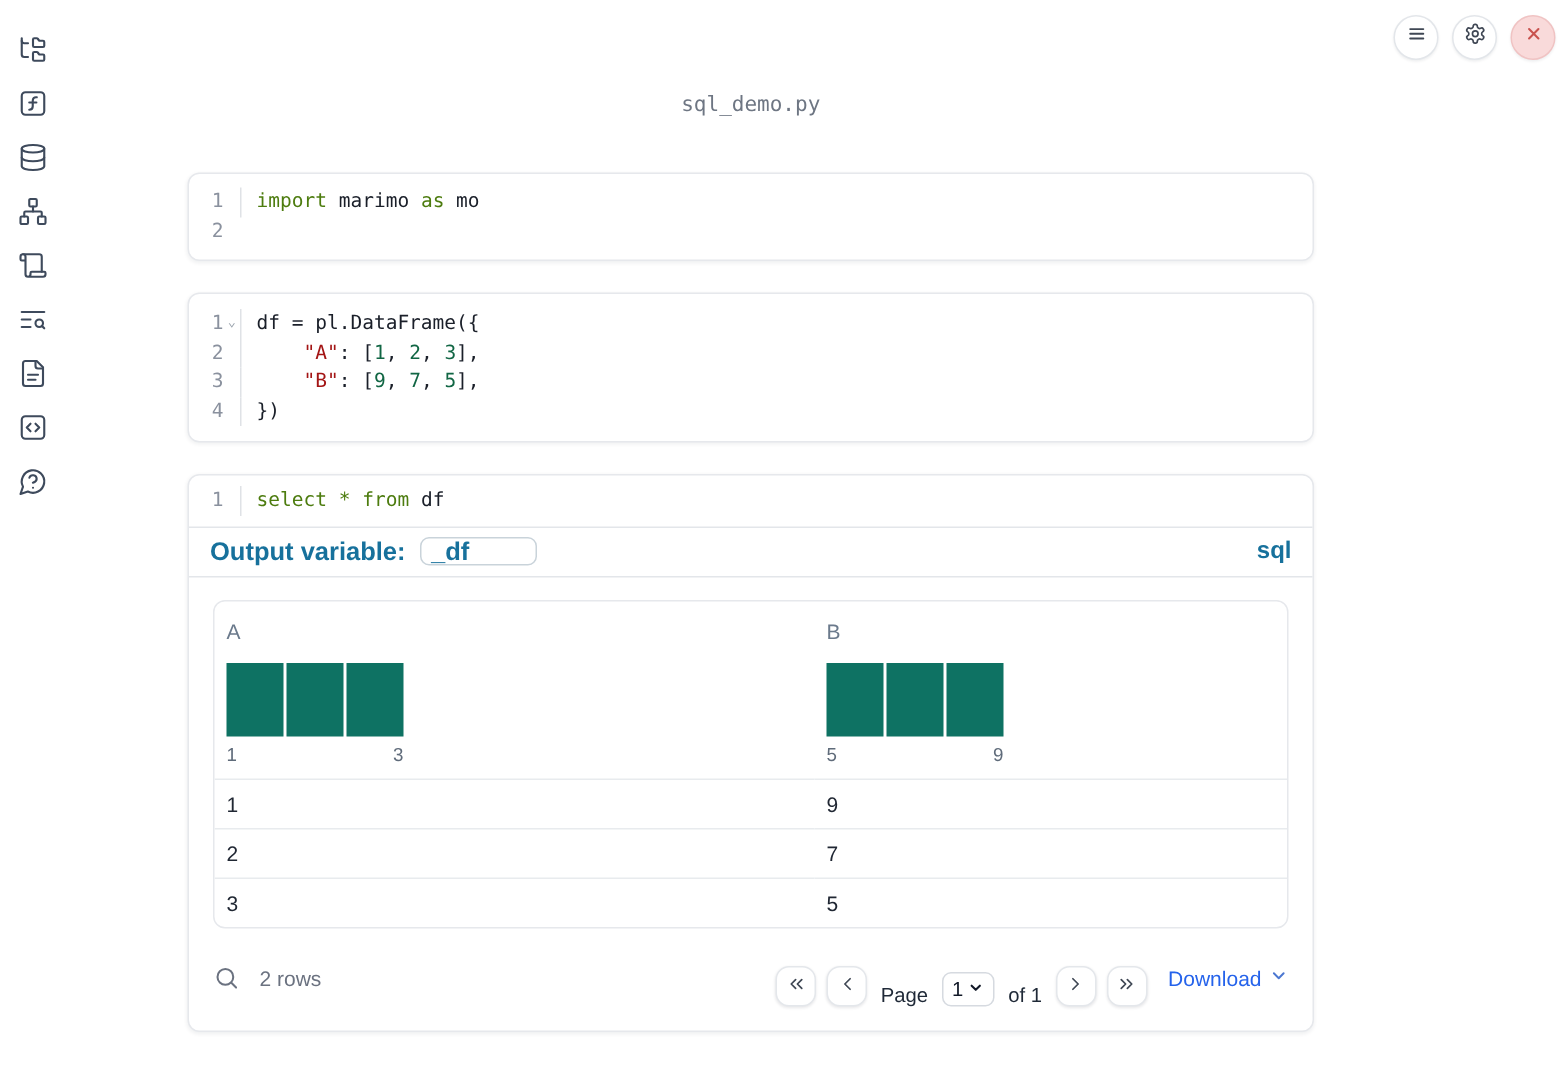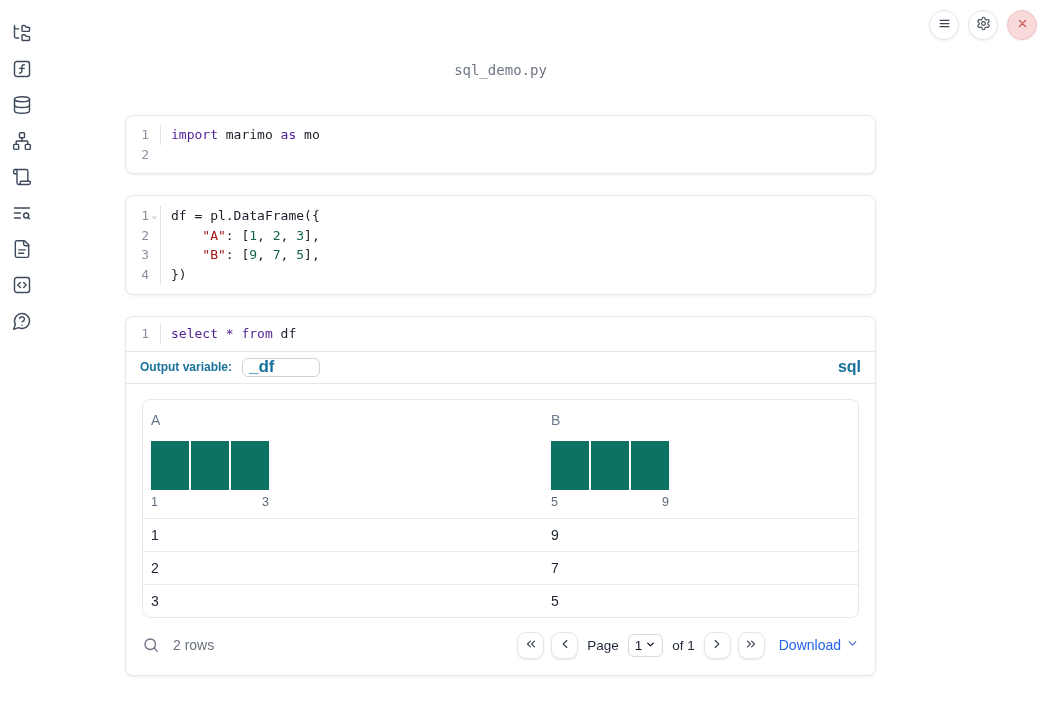--- a/index.html
+++ b/index.html
@@ -25,47 +25,47 @@
   .cell-1 { margin-top:37px; padding:9px 0; }
   .cell-2 { margin-top:21px; padding:10px 0; }
   .cell-3 { margin-top:21px; }
   .cell-3 .editor { padding:7px 0; }
 
   
   .cl { display:flex; font-family:"DejaVu Sans Mono", monospace; font-size:13px; line-height:19.5px; white-space:pre; }
   .ln { width:23px; text-align:right; color:#8a919e; flex:0 0 23px; }
   .fold { width:11px; flex:0 0 11px; text-align:center; color:#9aa3ad; font-size:9px; line-height:19.5px; }
   .code { border-left:1px solid #dfe2e6; padding-left:10px; color:#1a1f29; }
-  .tok-kw { color:#4c1d95; }
+  .tok-kw { color:#4d7c0f; }
   .tok-str { color:#a31515; }
   .tok-num { color:#116644; }
   .tok-tx { color:#1a1f29; }
 
   
   .sql-meta { border-top:1px solid #e3e6ea; border-bottom:1px solid #e3e6ea; display:flex; align-items:center; padding:6px 14px; }
-  .ov-label { font-size:12px; font-weight:bold; color:#17719c; }
+  .ov-label { font-size:17px; font-weight:bold; color:#17719c; }
   .ov-input { margin-left:10px; width:78px; height:19px; border:1px solid #c9d3da; border-radius:6px; font-family:"Liberation Sans",sans-serif; font-size:17px; font-weight:bold; color:#17719c; padding:0 6px; outline:none; }
   .lang-badge { margin-left:auto; font-size:16px; font-weight:bold; color:#17719c; }
 
   
   .output-wrap { padding:15px 16px 0 16px; }
   .dtable { width:100%; border:1px solid #e6e8ec; border-radius:8px; border-spacing:0; border-collapse:separate; overflow:hidden; table-layout:fixed; }
   .dtable th { width:auto; text-align:left; vertical-align:top; padding:12px 8px 9px 8px; font-weight:normal; }
   .dtable th:first-child { width:400px; }
   .col-name { font-size:14px; color:#6b7a8c; }
   .hist { margin-top:13px; display:flex; gap:2px; height:49px; align-items:flex-end; width:118px; }
   .hist .bar { flex:1; background:var(--bar,#0e7263); }
   .hist-labels { width:118px; display:flex; justify-content:space-between; margin-top:5px; font-size:12.5px; color:#5f6b7a; }
   .dtable td { border-top:1px solid #e8ebee; padding:7px 8px; font-size:14px; color:#202733; height:33px; }
 
   
   .tfooter { display:flex; align-items:center; padding:14px 16px 16px 16px; }
   .search-ic { width:18px; height:18px; color:#6b7280; }
   .rowcount { margin-left:13px; font-size:14px; color:#6b7280; }
-  .pager { margin-left:auto; display:flex; align-items:center; gap:7px; }
+  .pager { margin-left:auto; display:flex; align-items:flex-end; gap:7px;margin-top:11px; }
   .pg-btn { width:27px; height:27px; border-radius:9px; border:1px solid #e4e7eb; background:#fff; box-shadow:0 1px 2px rgba(16,24,40,.1); display:flex; align-items:center; justify-content:center; color:#3f4754; }
   .pg-btn svg { width:14px; height:14px; }
   .pg-text { font-size:13.5px; color:#1f2937; margin:0 2px; }
   .pg-select { display:flex; align-items:center; gap:3px; border:1px solid #d6dae0; border-radius:6px; background:#fff; padding:3px 6px; font-size:13.5px; color:#111827; }
   .pg-select svg { width:11px; height:11px; color:#111827; }
   .dl { margin-left:14px; display:flex; align-items:center; gap:5px; color:#2563eb; font-size:14px; font-weight:500; cursor:pointer;text-align:center; }
   .dl svg { width:13px; height:13px; color:#4b77d1; }
 </style>
 </head>
 <body>

